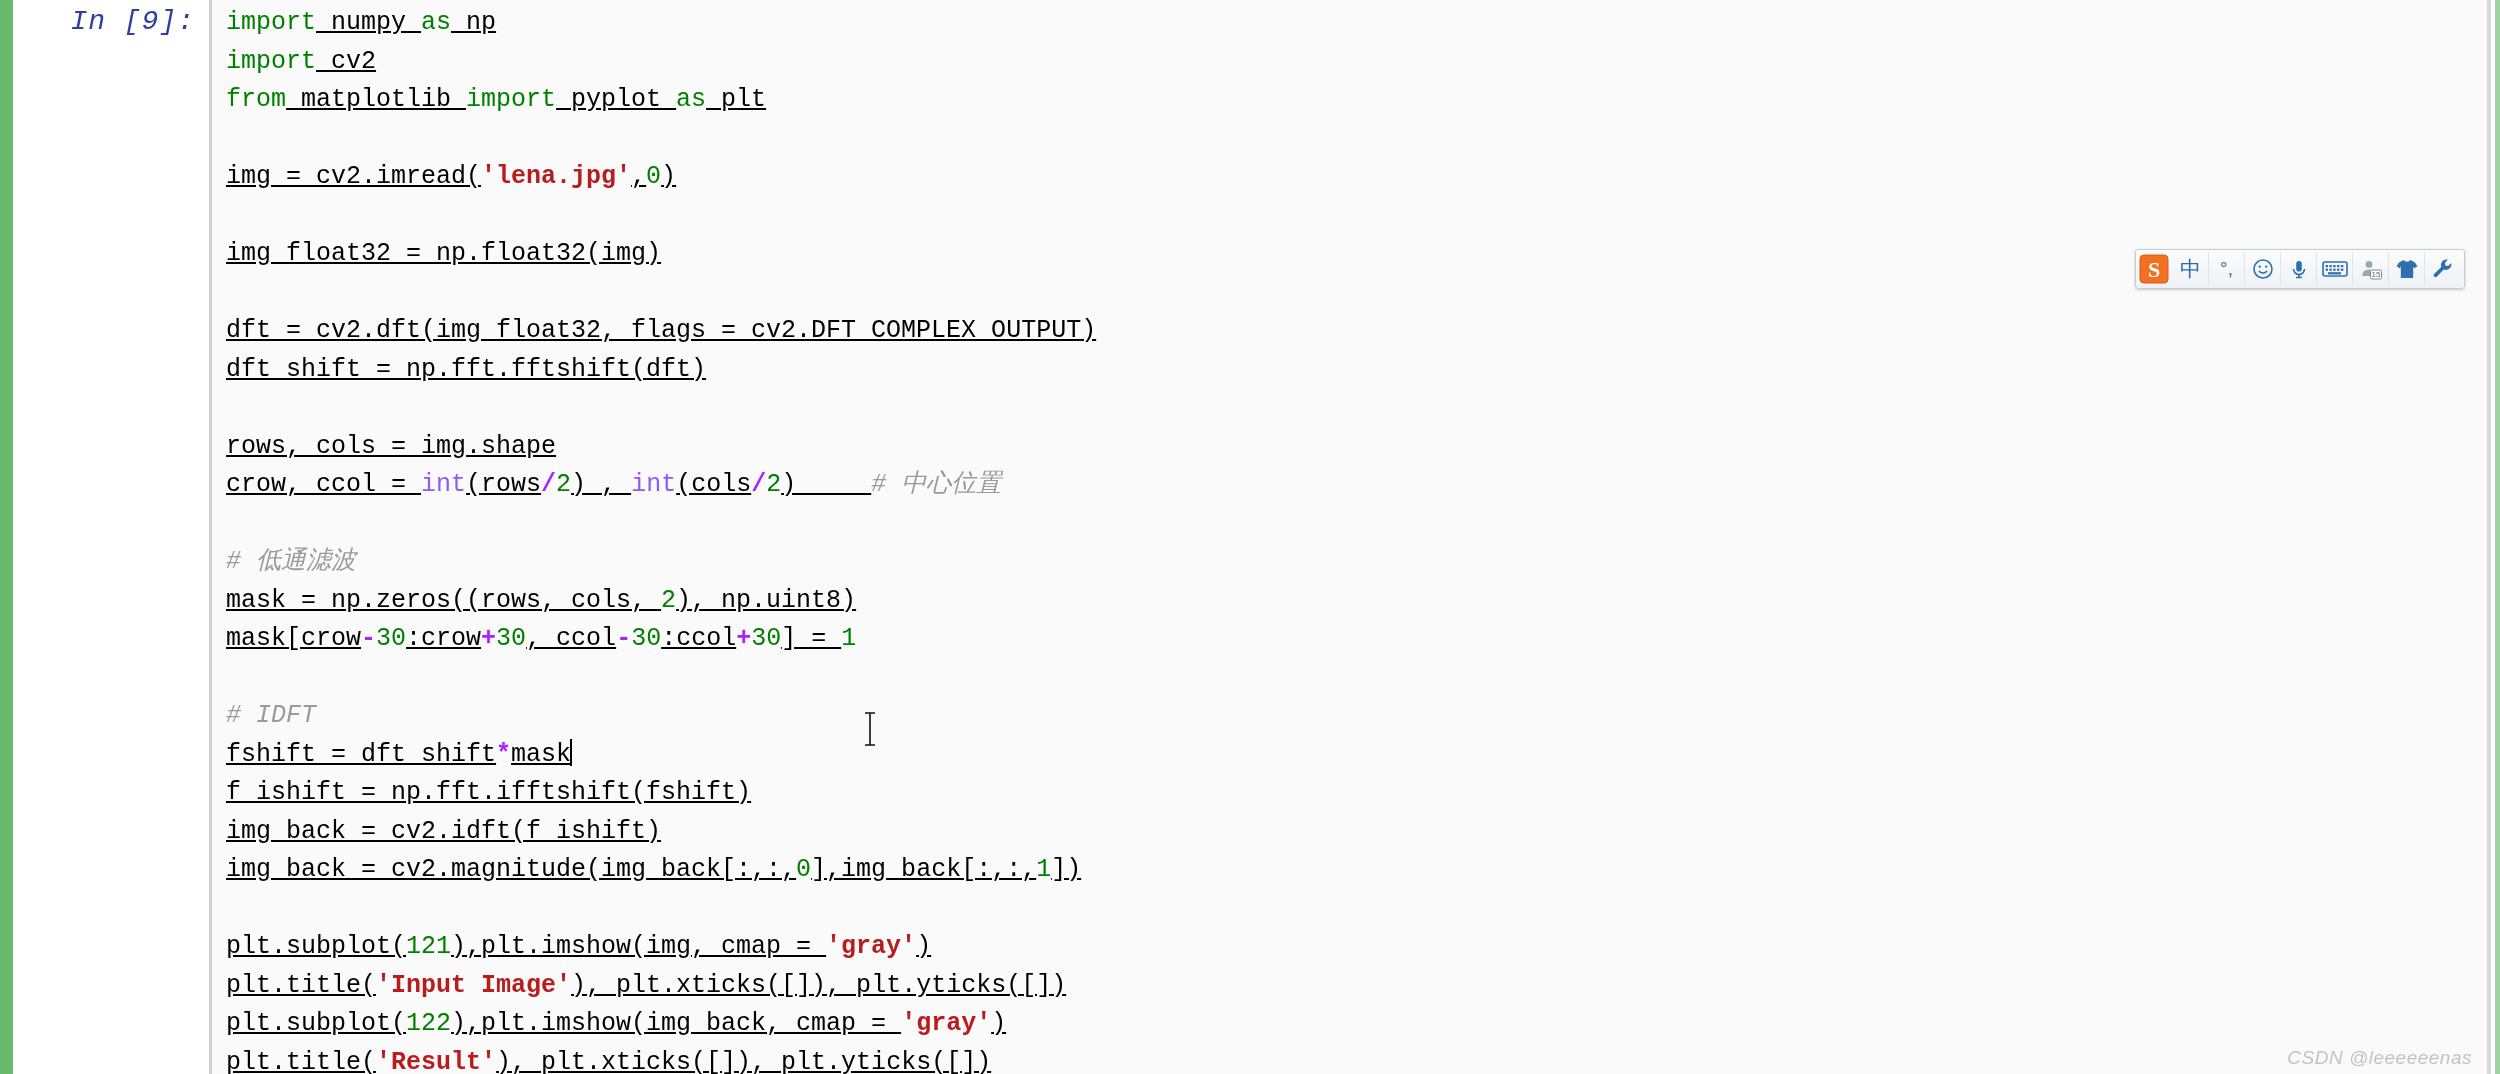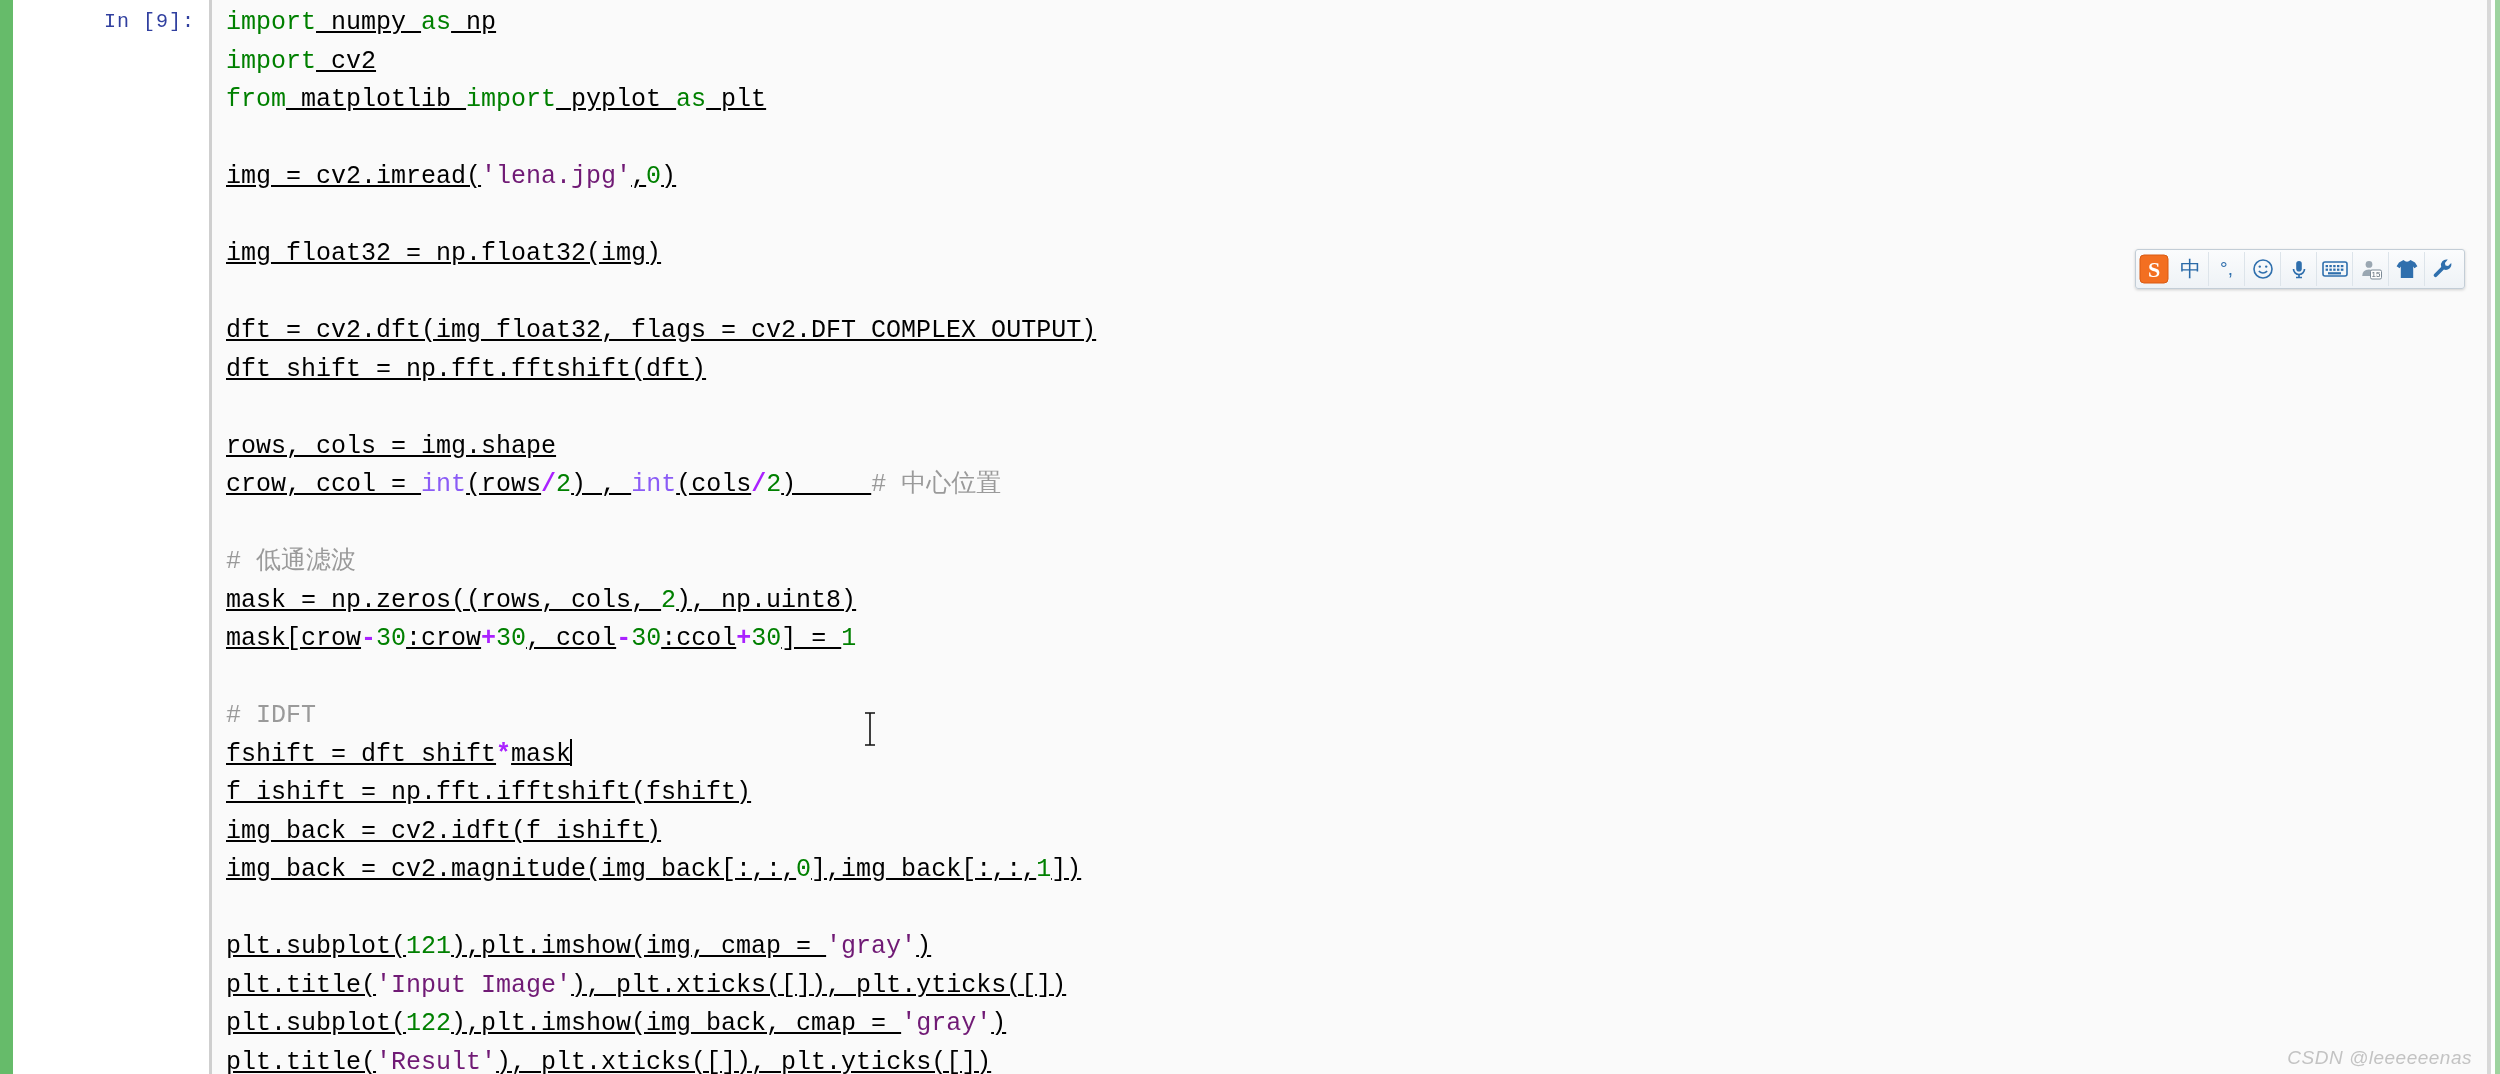--- a/index.html
+++ b/index.html
@@ -75,25 +75,26 @@
     top: 0;
     width: 196px;
     height: 1074px;
     background: #ffffff;
   }
   .prompt {
     position: absolute;
     right: 14px;
     top: 7px;
     font-family: "Liberation Mono", "DejaVu Sans Mono", monospace;
-    font-size: 20px;
+    font-size: 28px;
     line-height: 30px;
     color: #303F9F;
     white-space: pre;
     letter-spacing: 1px;
+    font-style: italic;
   }
 
   
   .code-area {
     position: absolute;
     left: 209px;
     top: 0;
     right: 13px;
     height: 1074px;
     background: #fafafa;
@@ -109,23 +110,23 @@
     font-size: 25px;
     line-height: 38.5px;
     color: #000000;
     white-space: pre;
   }
   .line { height: 38.5px; white-space: pre; position: relative; }
 
   
   .kw      { color: #008000; font-weight: normal; }
   .builtin { color: #8b5cf6; }
-  .str     { color: #701a75; }
+  .str     { color: #b91c1c; font-weight: bold; }
   .num     { color: #008000; }
-  .comment { color: #9a9a9a; }
+  .comment { color: #9a9a9a; font-style: italic; }
   .op      { color: #AA22FF; font-weight: bold; }
   .plain   { color: #000000; text-decoration: underline; }
 
   
   .caret {
     display: inline-block;
     width: 2px;
     height: 27px;
     background: #000000;
     vertical-align: -5px;

